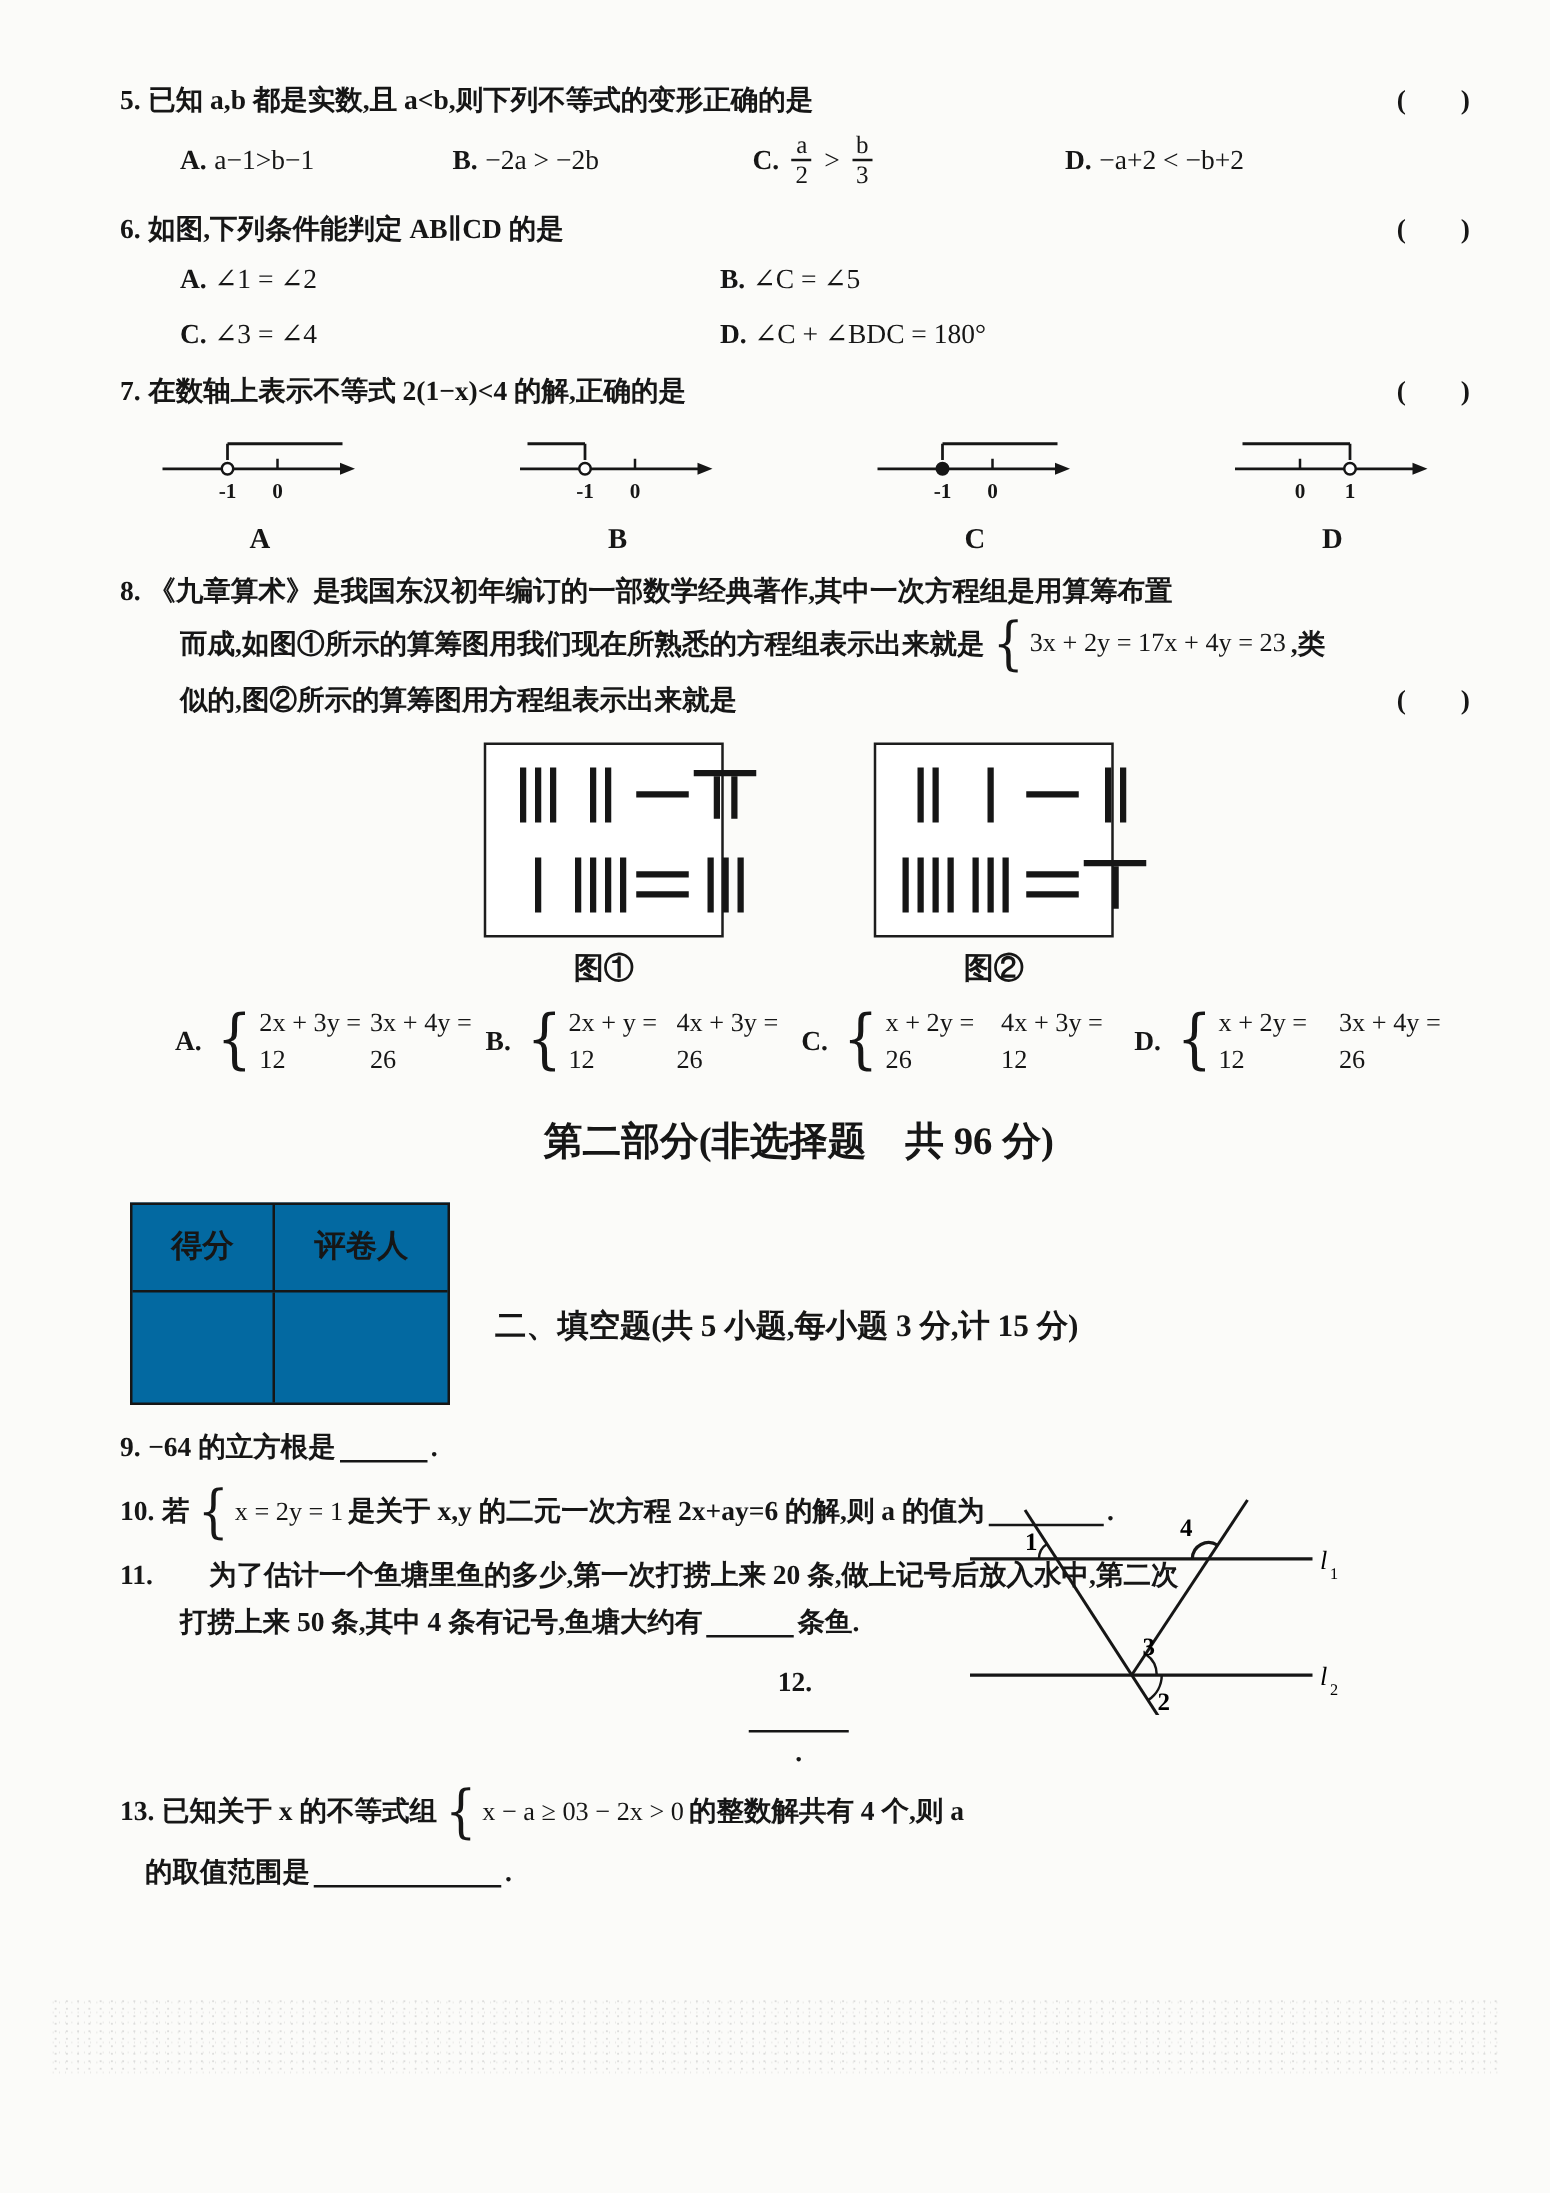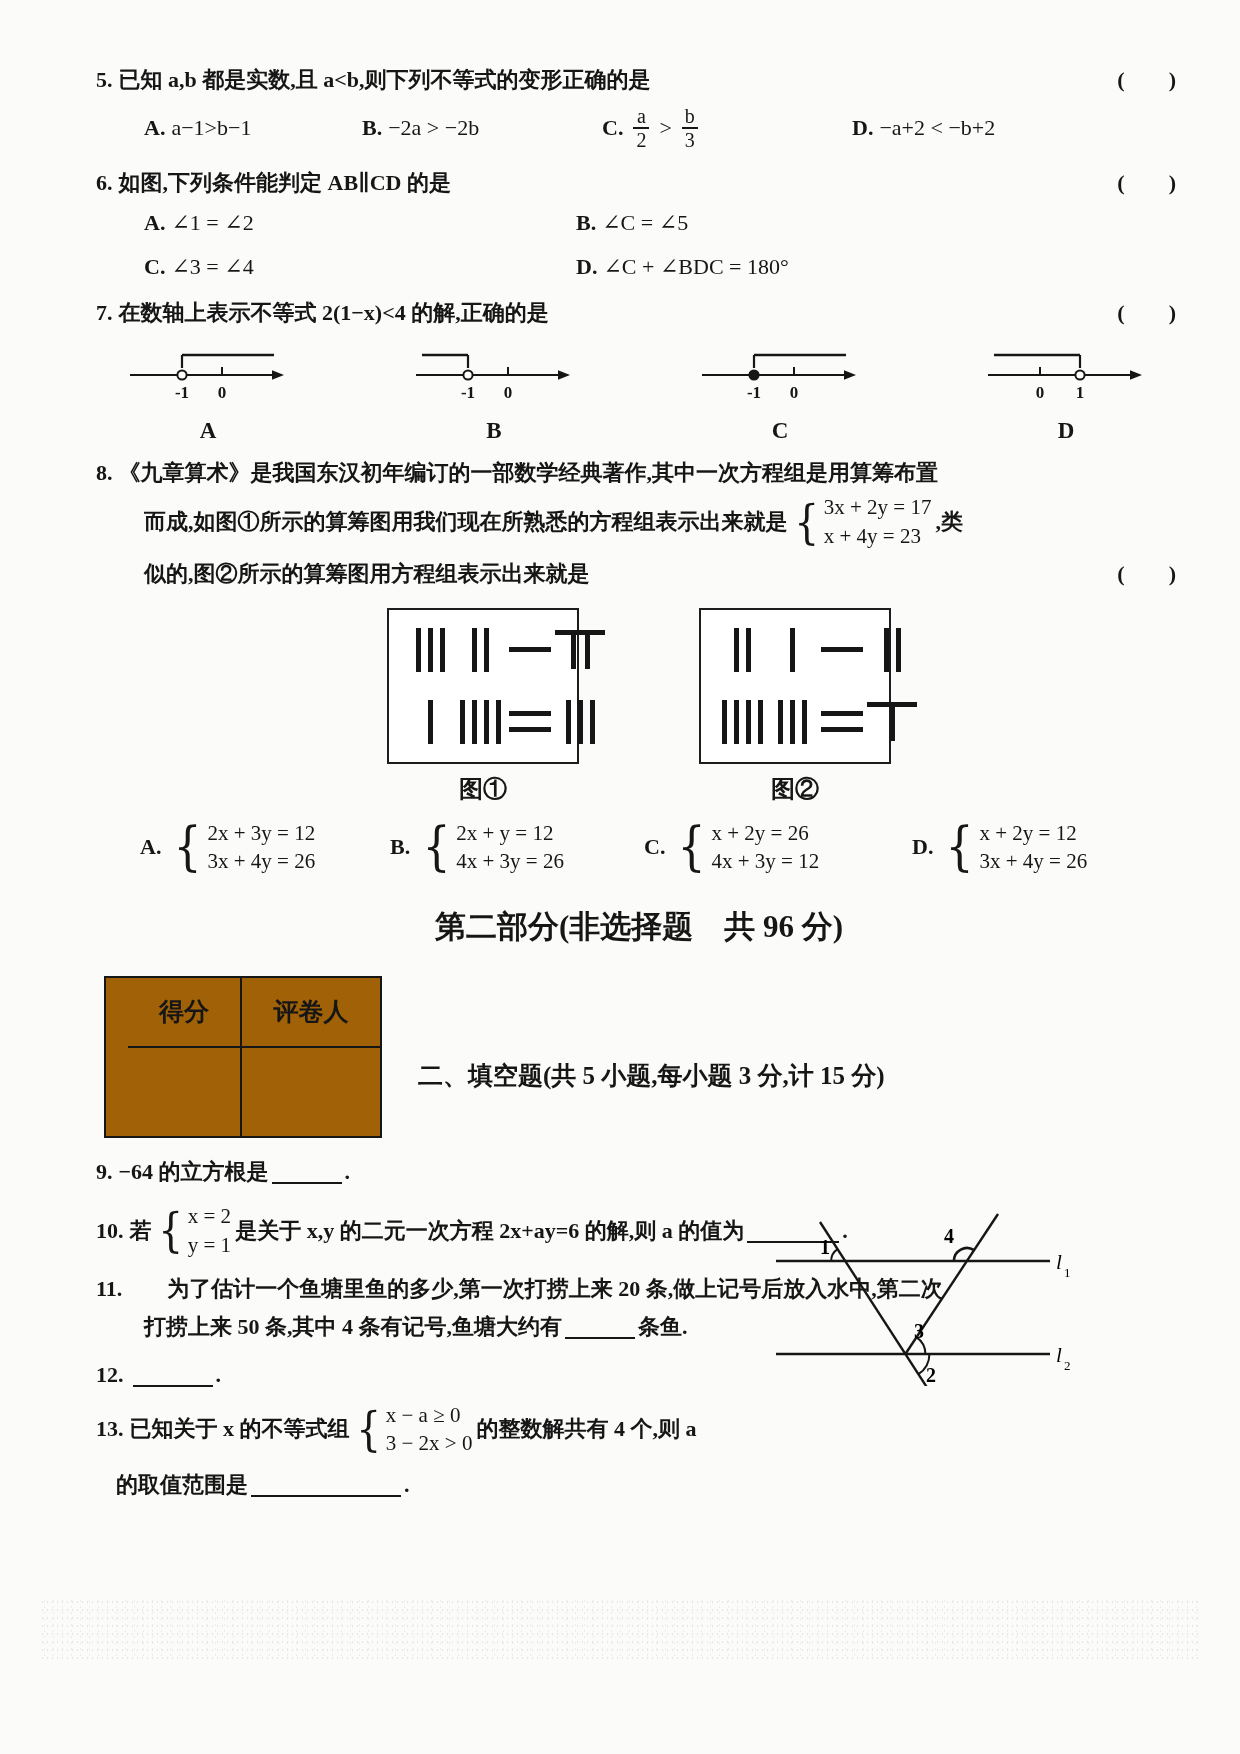--- a/index.html
+++ b/index.html
@@ -29,21 +29,21 @@
   .fbar{width:16px;height:2px;background:#161616;margin:1px 0;}
   .cmp{margin:0 6px;}
   
   .nls{display:flex;justify-content:space-between;padding:6px 30px 0 26px;margin-bottom:10px;}
   .nl-item{width:172px;text-align:center;}
   .nl-letter{font-size:23px;font-weight:600;margin-top:0px;}
   
   .sys{display:inline-flex;align-items:center;margin:0 4px;}
   .sys .brace{font-size:52px;font-weight:400;line-height:0.92;margin-right:3px;
               font-family:"DejaVu Serif",serif;transform:scaleX(.85);}
-  .sys .eqs{display:flex;flex-direction:column;line-height:1.35;font-size:21px;font-weight:500;}
+  .sys .eqs{display:flex;flex-direction:row;line-height:1.35;font-size:21px;font-weight:500;}
   .sys.small .brace{font-size:46px;}
   
   .figs{display:flex;justify-content:center;gap:120px;margin:18px 0 4px;}
   .figwrap{text-align:center;}
   .rodbox{width:192px;height:156px;border:2.5px solid #1d1d1d;background:#fff;
           display:flex;flex-direction:column;justify-content:space-around;
           box-sizing:border-box;padding:4px 2px;}
   .rodrow{display:flex;justify-content:space-between;align-items:center;height:70px;padding:0 14px;}
   .rodcell{min-width:50px;display:flex;justify-content:center;align-items:center;}
   .vrow{display:flex;gap:7px;}
@@ -55,21 +55,21 @@
   .tee .hbar{width:50px;}
   .legs{display:flex;gap:9px;}
   .figcap{font-size:24px;font-weight:600;margin-top:8px;}
   .optrow8{display:flex;align-items:center;margin:12px 0 0 44px;}
   .optrow8 .opt{display:flex;align-items:center;}
   .w8a{width:250px;} .w8b{width:254px;} .w8c{width:268px;}
   
   .sect{Text-align:center;font-size:31px;font-weight:700;margin:30px 0 26px;text-align:center;}
   
   .scoreblock{display:flex;align-items:flex-start;margin:6px 0 18px 8px;}
-  .scoretable{border:2.5px solid #161616;width:252px;background:#a16207;padding-left:22px;}
+  .scoretable{border:2.5px solid #161616;width:252px;background:#0369a1;}
   .strow{display:flex;}
   .sthead{height:68px;border-bottom:2px solid #161616;}
   .stbody{height:88px;}
   .stcell{border-right:2px solid #161616;display:flex;align-items:center;justify-content:center;
           font-size:25px;font-weight:700;}
   .stc1{flex:0 0 112px;} .stc2{flex:1;border-right:none;}
   .fillhead{margin-left:36px;margin-top:82px;font-size:25px;font-weight:700;}
   
   .fillsec{position:relative;}
   .qline{display:flex;align-items:center;font-weight:600;}
@@ -438,21 +438,21 @@
         <span class="qno">11.</span>
         <span class="cn">为了估计一个鱼塘里鱼的多少,第一次打捞上来 20 条,做上记号后放入水中,第二次</span>
       </div>
       <div class="qline indent" style="margin-top:6px;">
         <span class="cn">打捞上来 50 条,其中 4 条有记号,鱼塘大约有</span>
         <span class="blank b70"></span>
         <span class="cn">条鱼.</span>
       </div>
     </div>
 
-    <div class="qline" style="margin-top:16px;">
+    <div class="qline" style="margin-top:16px;flex-direction:column;">
       <span class="qno">12.</span>
       <span class="blank b80"></span>
       <span class="cn">.</span>
     </div>
 
     <div>
       <div class="qline" style="margin-top:10px;">
         <span class="qno">13.</span>
         <span class="cn">已知关于 x 的不等式组</span>
         <span class="sys small">

